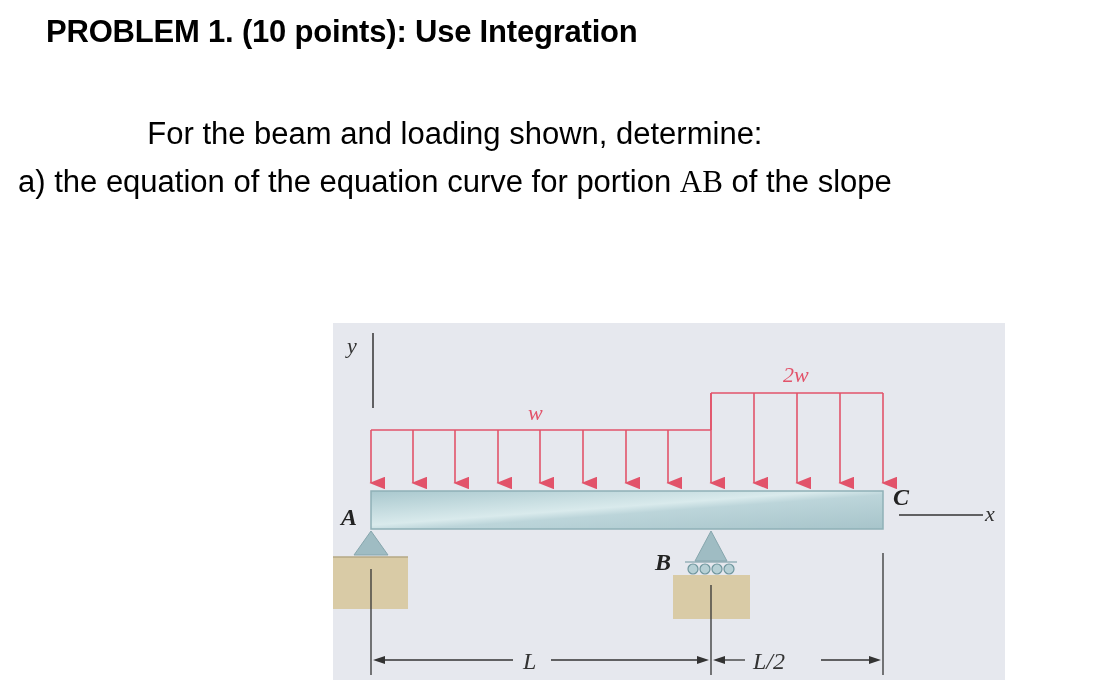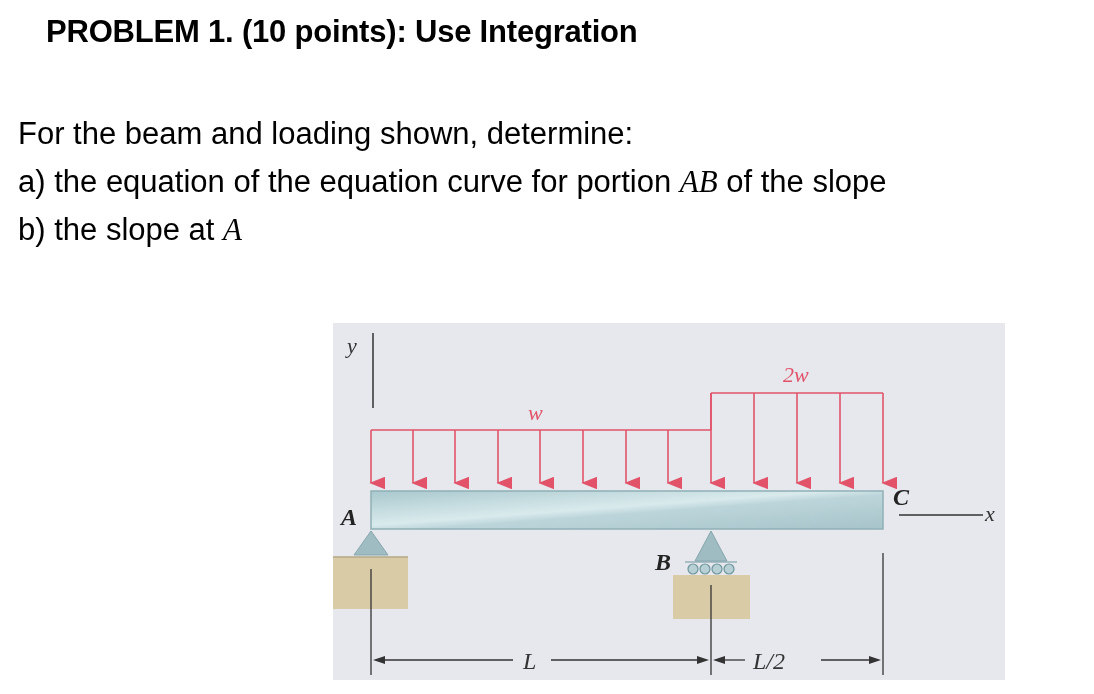--- a/index.html
+++ b/index.html
@@ -1,33 +1,32 @@
 <!DOCTYPE html>
 <html><head>
 <meta charset="utf-8">
 <style>
   html, body { margin:0; padding:0; background:#ffffff; }
   body { width:1094px; height:694px; position:relative; overflow:hidden;
          font-family:"Liberation Sans", sans-serif; color:#000; }
   .title { position:absolute; left:18px; top:14px; font-size:31px; font-weight:bold; letter-spacing:-0.2px;margin-left:28px; }
   .body-text { position:absolute; left:18px; font-size:31px; line-height:48px; }
-  .line { white-space:nowrap; }
-  .it { font-family:"Liberation Serif", serif; font-style:italic; }
+  .line { white-space:nowrap;text-align:center; }
+  .it { font-family:"Liberation Serif", serif; }
   .figure { position:absolute; left:333px; top:323px; width:672px; height:357px; background:#e6e8ee; }
   svg text { font-family:"Liberation Serif", serif; }
 </style>
 </head>
 <body>
 
 <div class="title">PROBLEM 1. (10 points): Use Integration</div>
 
 <div class="body-text" style="top:110px;">
   <div class="line">For the beam and loading shown, determine:</div>
   <div class="line"><span>a) the equation of the equation curve for portion </span><span class="it">AB</span><span> of the slope</span></div>
-  <div class="line"><span>b) the slope at </span><span class="it">A</span></div>
 </div>
 
 <div class="figure">
   <svg width="672" height="357" viewBox="0 0 672 357" xmlns="http://www.w3.org/2000/svg">
     <defs>
       <linearGradient id="beamGrad" x1="0" y1="0" x2="1" y2="1">
         <stop offset="0" stop-color="#a9c8ce"></stop>
         <stop offset="0.45" stop-color="#d9eaec"></stop>
         <stop offset="0.55" stop-color="#bcd5da"></stop>
         <stop offset="1" stop-color="#a7c4ca"></stop>

